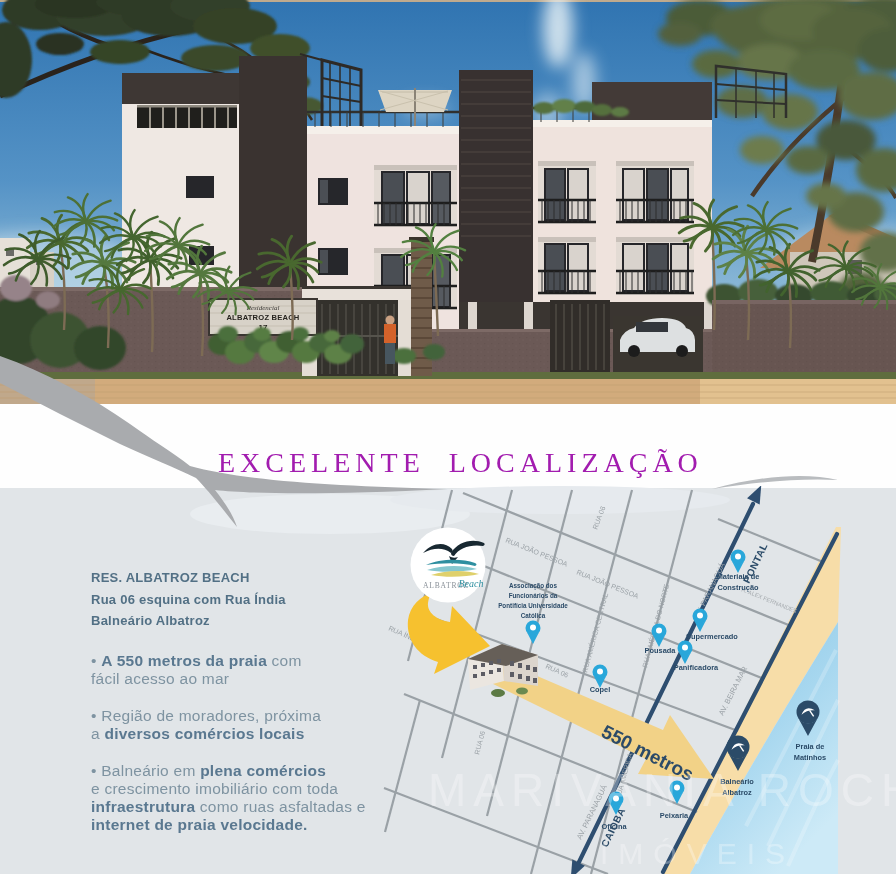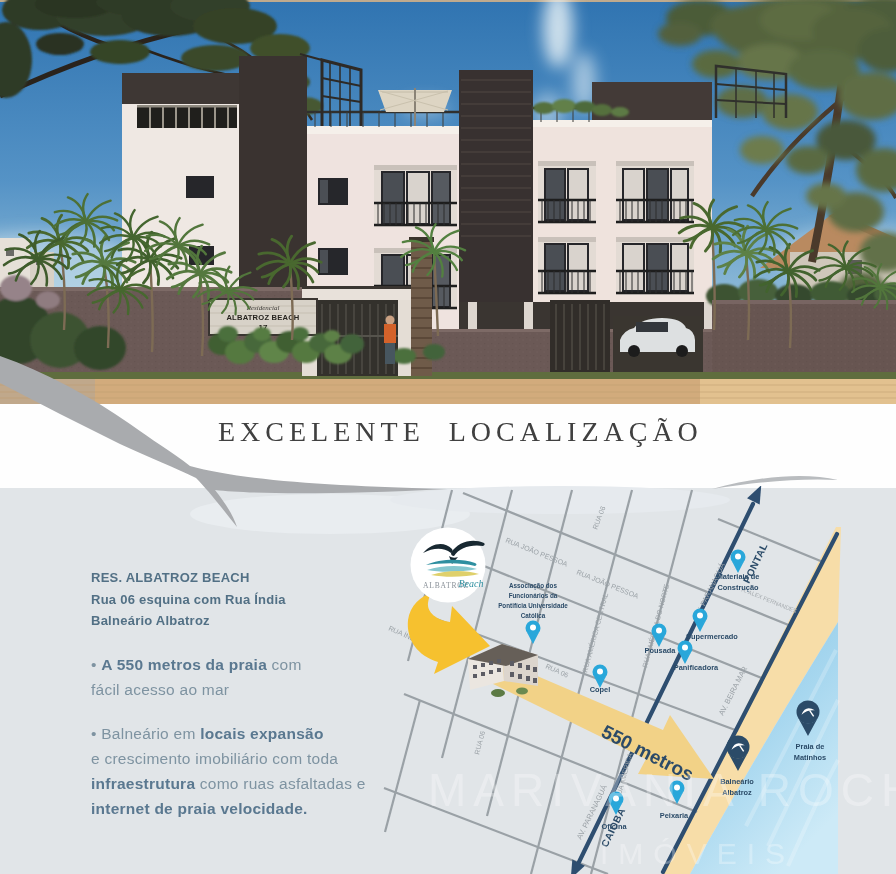--- a/index.html
+++ b/index.html
@@ -1,27 +1,27 @@
 <!DOCTYPE html>
 <html><head>
 <meta charset="utf-8">
 <style>
   html,body{margin:0;padding:0;background:#fff;}
   #page{position:relative;width:896px;height:874px;overflow:hidden;
         font-family:"Liberation Sans",sans-serif;}
   #photo{position:absolute;left:0;top:0;}
   #band{position:absolute;left:0;top:404px;width:896px;height:84px;background:#fefefe;}
-  #title{position:absolute;left:218px;top:416px;width:482px;
+  #title{position:absolute;left:218px;top:447px;width:482px;
          font-family:"Liberation Serif",serif;font-size:28px;letter-spacing:5px;
-         color:#404040;white-space:nowrap;}
+         color:#a21caf;white-space:nowrap;}
   #bottom{position:absolute;left:0;top:488px;width:896px;height:386px;background:#e1e5e8;}
   #swoosh{position:absolute;left:0;top:350px;pointer-events:none;}
   #txt{position:absolute;left:91px;top:567px;width:330px;color:#7e93a1;letter-spacing:0.25px;}
   .h{font-size:13px;font-weight:bold;color:#527085;line-height:21.5px;}
-  .b{font-size:15.5px;line-height:25px;margin-top:19px;}
+  .b{font-size:15.5px;line-height:18px;margin-top:19px;}
   .b b{color:#5a7890;}
   #map{position:absolute;left:0px;top:486px;}
 </style>
 </head>
 <body>
 <div id="page">
   <svg id="photo" width="896" height="404" viewBox="0 0 896 404">
   <defs>
     <linearGradient id="sky" x1="0" y1="0" x2="0" y2="1">
       <stop offset="0" stop-color="#3074b1"></stop>
@@ -633,21 +633,22 @@
     </g>
 
     <g fill="#ffffff" font-family="Liberation Sans,sans-serif" opacity="0.3">
       <text x="428" y="806" font-size="46" letter-spacing="7">MARIVANIA ROCHA</text>
       <text x="600" y="864" font-size="30" letter-spacing="10">IMÓVEIS</text>
     </g>
   </svg>
   <div id="txt">
     <div class="h">RES. ALBATROZ BEACH<br>Rua 06 esquina com Rua Índia<br>Balneário Albatroz</div>
     <div class="b" style="margin-top:20px">• <b>A 550 metros da praia</b> com<br>fácil acesso ao mar</div>
-    <div class="b">• Balneário em <b>locais expansão</b><br>e crescimento imobiliário com toda<br><b>infraestrutura</b> como ruas asfaltadas e<br><b>internet de praia velocidade.</b></div>
+    <div class="b">• Região de moradores, próxima<br>a <b>diversos comércios locais</b></div>
+    <div class="b">• Balneário em <b>plena comércios</b><br>e crescimento imobiliário com toda<br><b>infraestrutura</b> como ruas asfaltadas e<br><b>internet de praia velocidade.</b></div>
   </div>
   <svg id="swoosh" width="500" height="200" viewBox="0 350 500 200">
     <path d="M0,356 C45,372 90,396 130,424 C152,440 172,452 190,466
              C240,480 330,486 448,489
              C330,495 250,494 215,490
              C226,504 233,515 237,527
              C222,508 207,489 196,478
              C176,468 150,458 120,444
              C80,424 40,404 0,383 Z" fill="#a9abae"></path>
   </svg>

